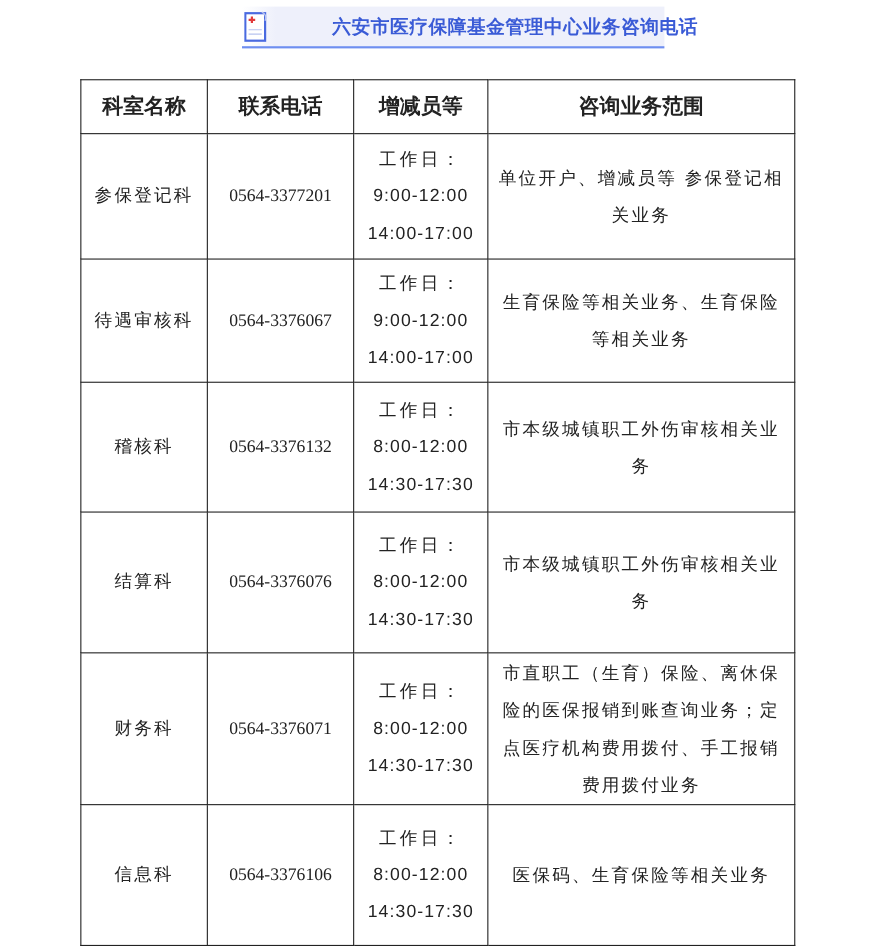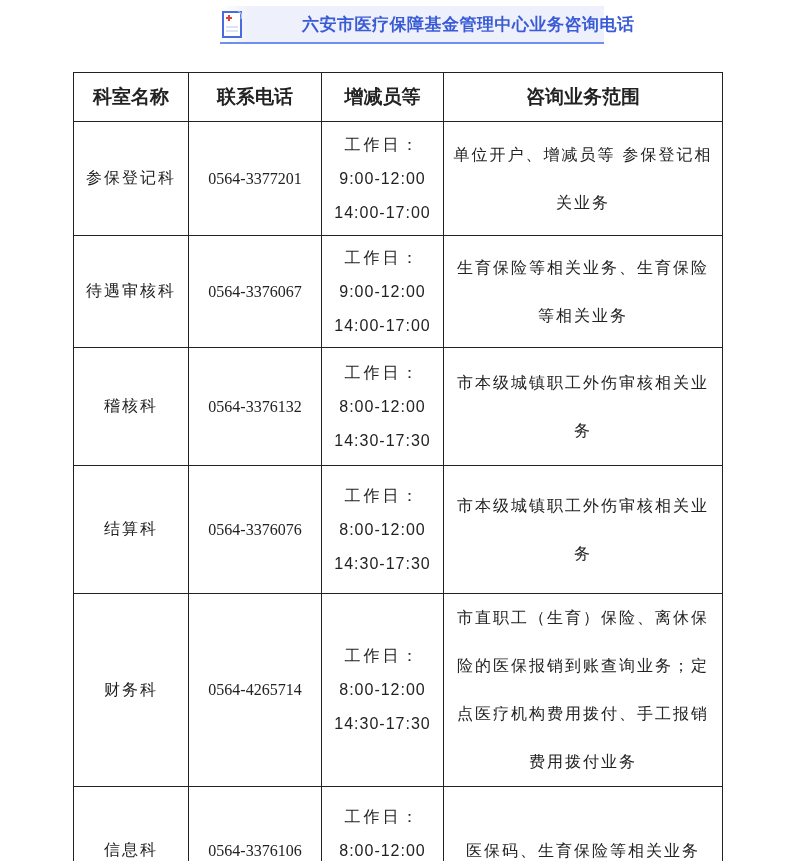--- a/index.html
+++ b/index.html
@@ -14,21 +14,21 @@
     table.t { position: absolute; left: 73px; top: 72px; border-collapse: collapse; }
     table.t td, table.t th { border: 1.5px solid #222; text-align: center; vertical-align: middle; padding: 0; }
     table.t th { font-family: "DejaVu Sans", sans-serif; font-weight: bold; font-size: 19px; height: 48px; color: #222; }
     table.t td { font-size: 16px; }
     .c1 { width: 114px; } .c2 { width: 132px; } .c3 { width: 121px; } .c4 { width: 278px; }
     .dept { letter-spacing: 2px; }
     .phone { font-family: "Liberation Serif", serif; font-size: 17px; }
     .hours div { line-height: 34px; }
     .hours .wd { letter-spacing: 3px; }
     .hours .tm { font-family: Liberation Sans, sans-serif; font-size: 16px; letter-spacing: 1px; }
-    .scope { padding: 0 6px !important; line-height: 48px; letter-spacing: 2px; }
+    .scope { padding: 0 6px !important; line-height: 34px; letter-spacing: 2px; }
   </style>
 </head>
 <body>
 
 <div class="banner">
   <span class="icon">
     <svg width="22" height="30" viewBox="0 0 22 30">
       <rect x="1" y="3" width="18" height="25" fill="#fff" stroke="#4a6ae0" stroke-width="2"></rect>
       <path d="M4 18 H16 M4 22 H16" stroke="#b8c4f0" stroke-width="1"></path>
       <path d="M7 6 V12 M4 9 H10" stroke="#e23b3b" stroke-width="2"></path>
@@ -81,21 +81,21 @@
     <td class="phone">0564-3376076</td>
     <td class="hours">
       <div class="wd">工作日：</div>
       <div class="tm">8:00-12:00</div>
       <div class="tm">14:30-17:30</div>
     </td>
     <td class="scope">市本级城镇职工外伤审核相关业务</td>
   </tr>
   <tr style="height:138px">
     <td class="dept">财务科</td>
-    <td class="phone">0564-4265714</td>
+    <td class="phone">0564-3376071</td>
     <td class="hours">
       <div class="wd">工作日：</div>
       <div class="tm">8:00-12:00</div>
       <div class="tm">14:30-17:30</div>
     </td>
     <td class="scope">市直职工（生育）保险、离休保险的医保报销到账查询业务；定点医疗机构费用拨付、手工报销费用拨付业务</td>
   </tr>
   <tr style="height:128px">
     <td class="dept">信息科</td>
     <td class="phone">0564-3376106</td>

